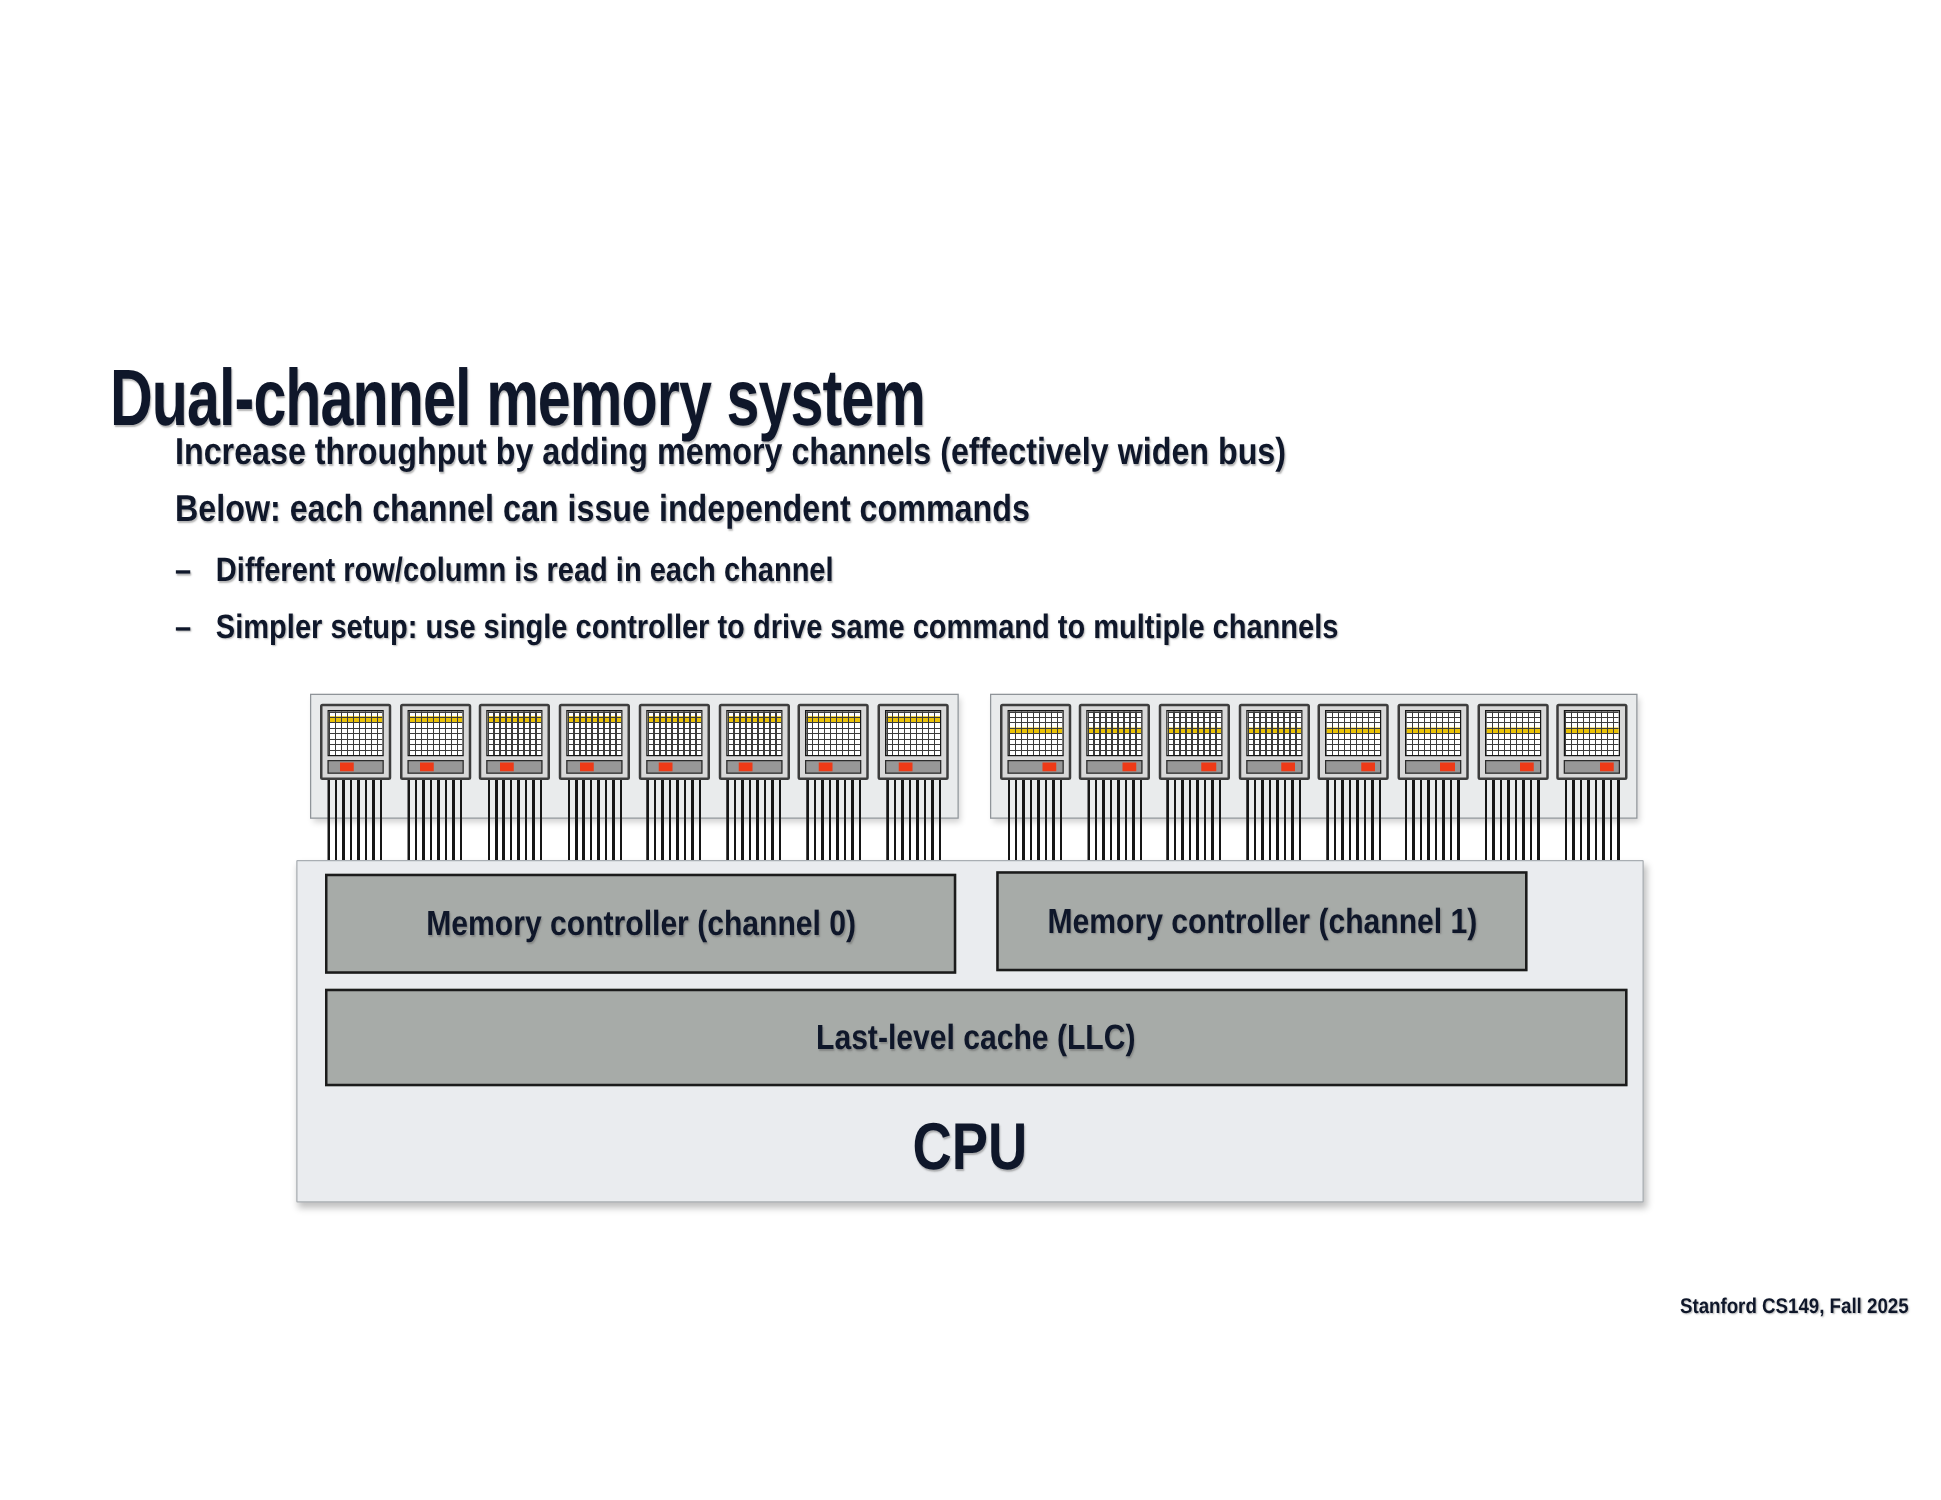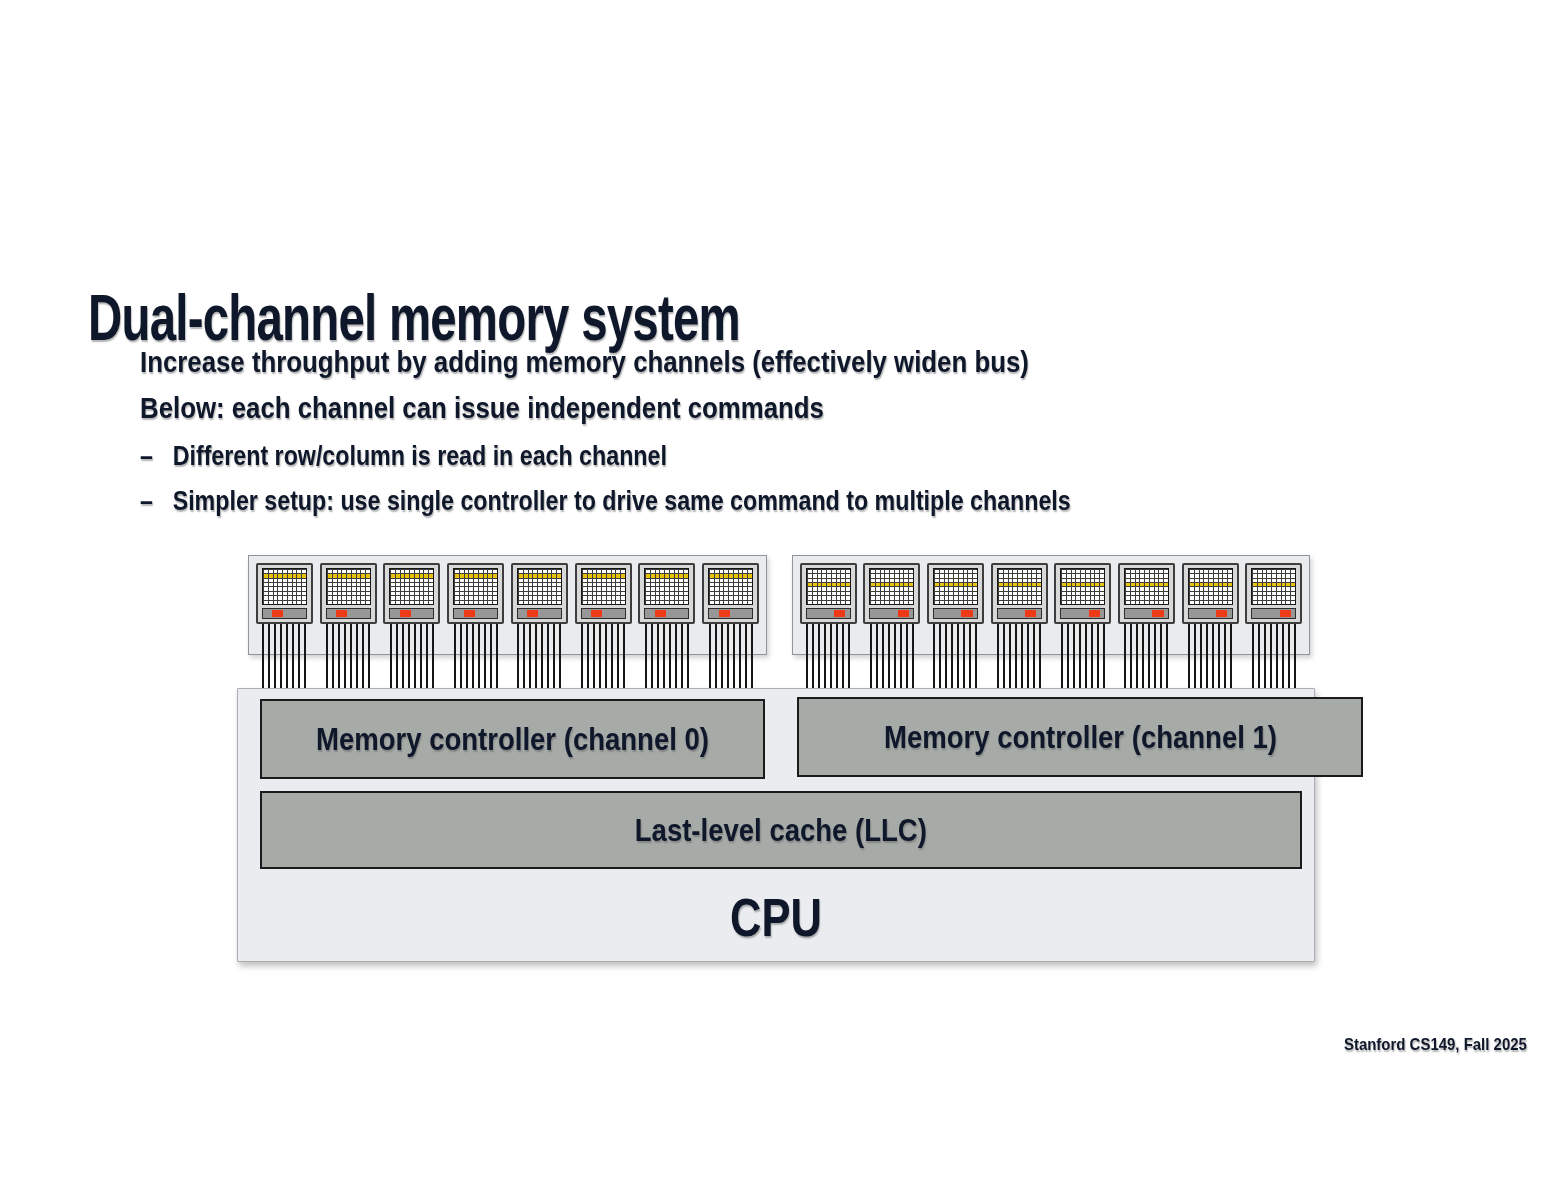--- a/index.html
+++ b/index.html
@@ -80,25 +80,25 @@
 
   .cpu {
     position:absolute; left:0; top:133px; width:1078px; height:274px; box-sizing:border-box;
     background:var(--cpu-fill,#eaecef); border:1.5px solid #a9aeb3;
     box-shadow:2px 4px 6px rgba(0,0,0,.25); border-radius:1px;
   }
   .block {
     position:absolute; box-sizing:border-box;
     background:var(--controller-fill,#a7aba8); border:2px solid #1b1b1b;
     display:flex; align-items:center; justify-content:center;
-    font-weight:bold; font-size:32px;
+    font-weight:bold; font-size:28px;
   }
   .block span { transform:scaleX(.86); white-space:nowrap; }
   .mc0 { left:22px;  top:10px;  width:505px;  height:80px; }
-  .mc1 { left:559px; top:8px;   width:566px;  height:80px; }
+  .mc1 { left:559px; top:8px;   width:425px;  height:80px; }
   .llc { left:22px;  top:102px; width:1042px; height:78px;text-align:center; }
   .cpu-label {
     position:absolute; left:0; width:100%; top:208px; text-align:center;
     font-size:53px; font-weight:bold; line-height:42px;
   }
   .cpu-label span { display:inline-block; transform:scaleX(.82); }
 </style>
 </head>
 <body>
 

